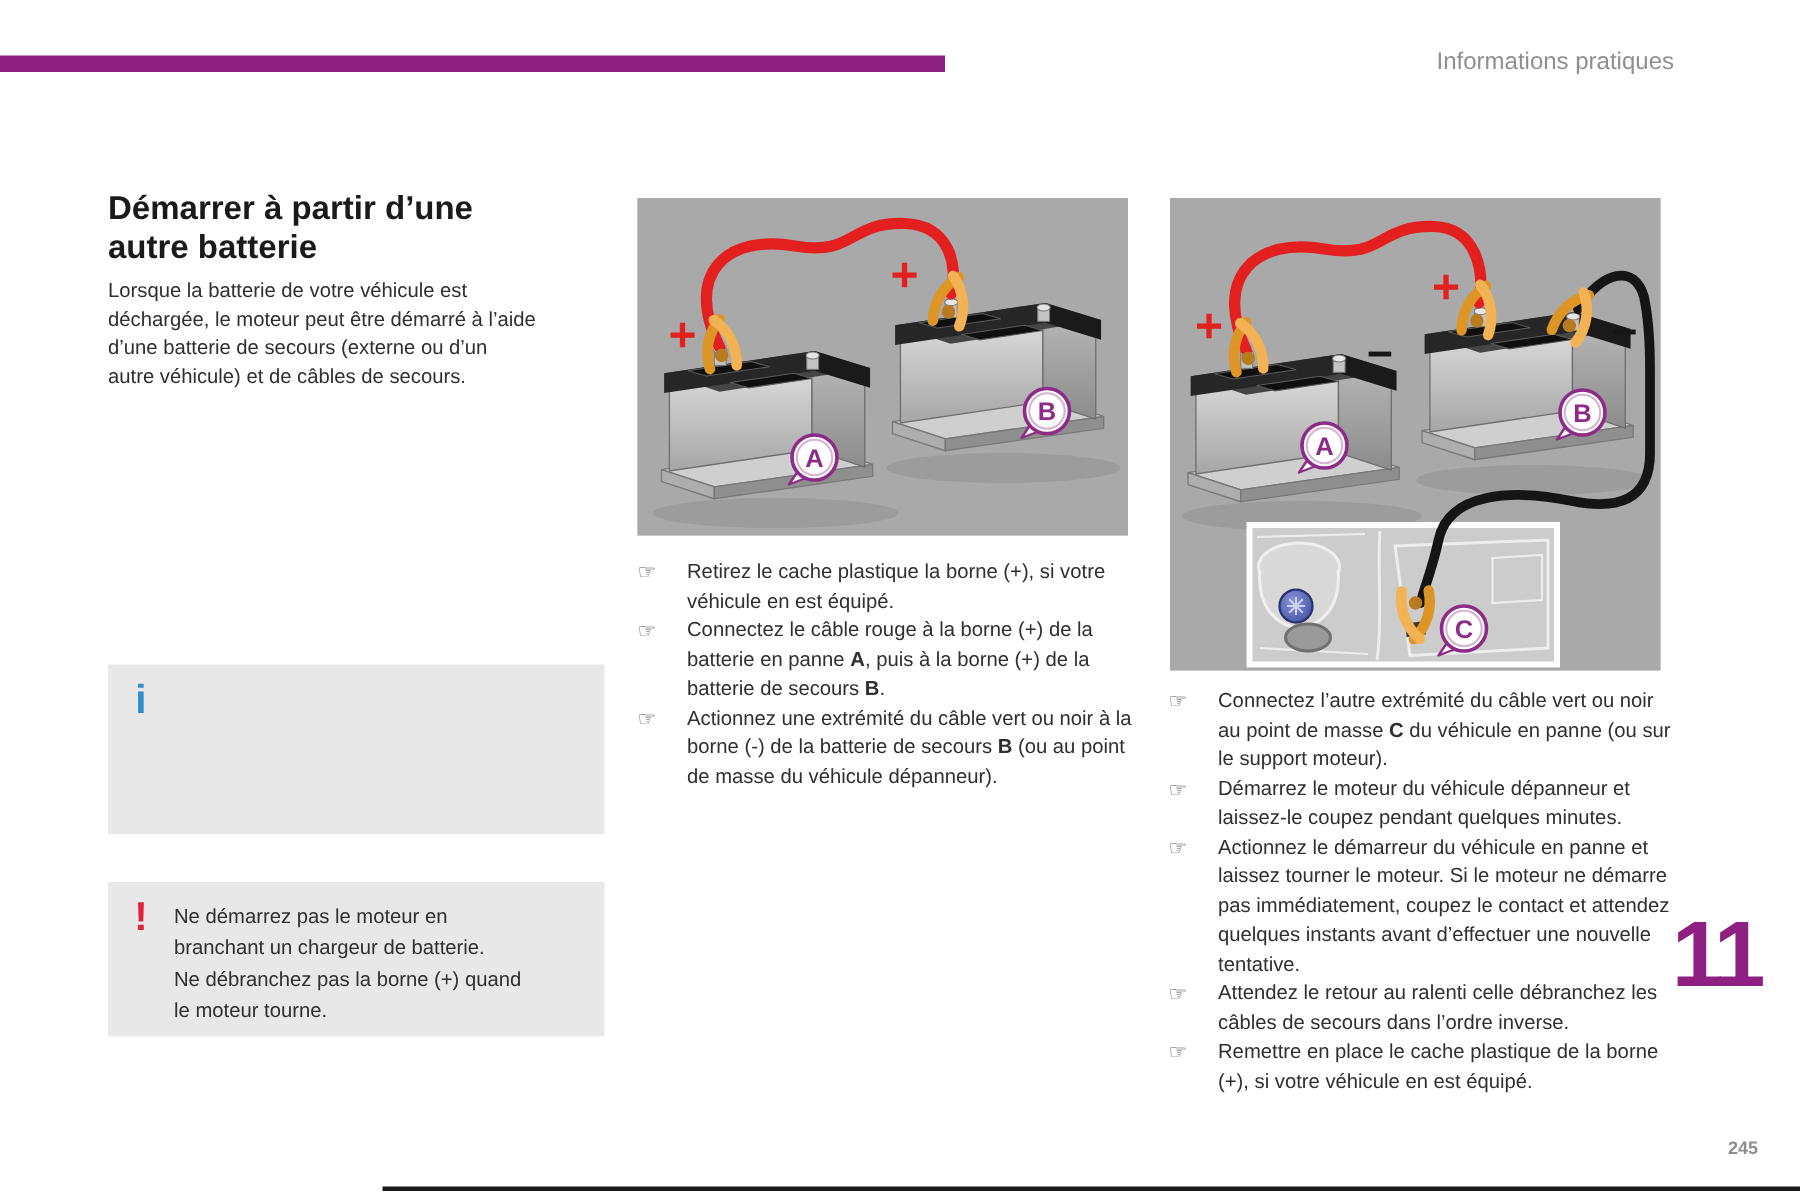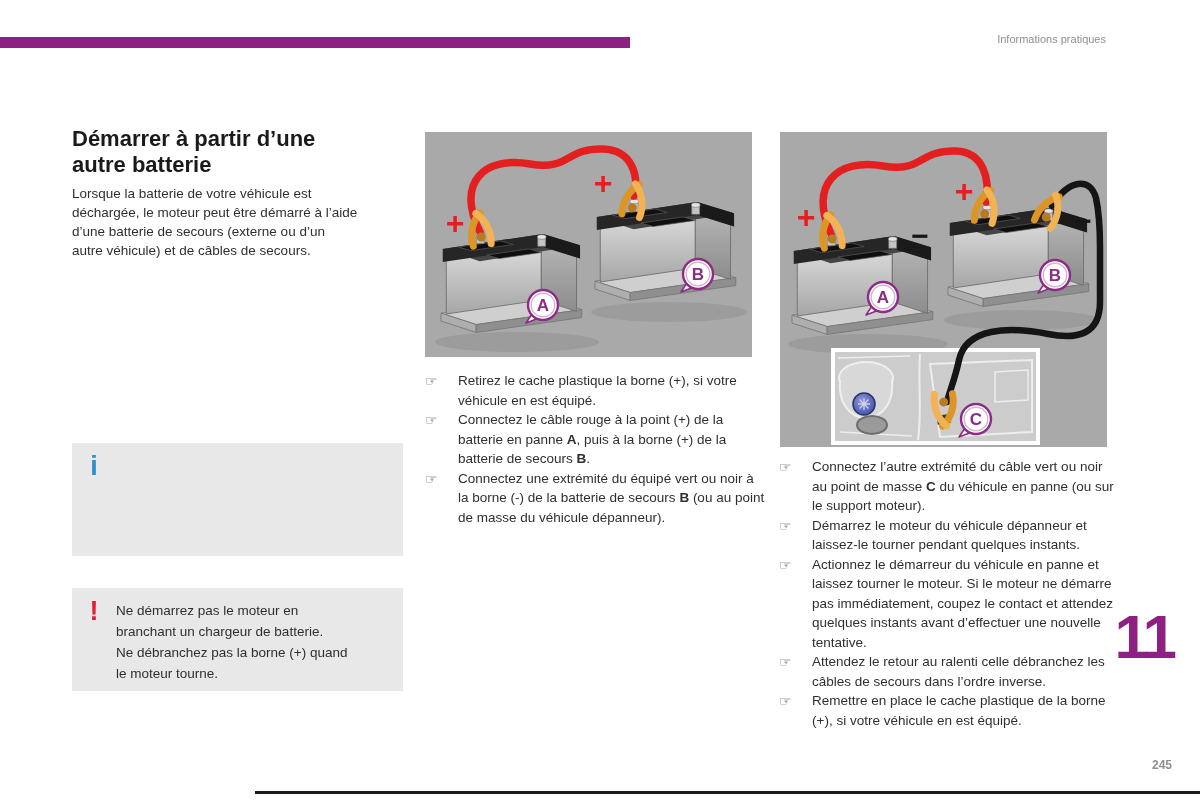--- a/index.html
+++ b/index.html
@@ -4,21 +4,21 @@
 <style>
   html,body { margin:0; padding:0; background:#ffffff; }
   .page {
     position:relative; width:1200px; height:800px; background:#ffffff;
     font-family:"Liberation Sans","DejaVu Sans",sans-serif; color:#2b2b2b;
     overflow:hidden;
   }
   .abs { position:absolute; }
 
   .topbar { left:0; top:37px; width:630px; height:11px; background:#8e2082; }
-  .header-title { top:33px; right:94px; font-size:11px; color:#8f8f8f; }
+  .header-title { top:33px; right:84px; font-size:16px; color:#8f8f8f; }
 
   .article-title { left:72px; top:126px; font-size:22px; font-weight:bold;
                    line-height:26px; color:#1a1a1a; }
   .intro { left:72px; top:184px; width:350px; font-size:13.5px; line-height:19px; color:#2f2f2f; }
 
   .notice { left:72px; width:331px; background:#e8e8e8; display:flex; }
   .notice .icon-col { width:44px; flex:none; text-align:center; padding-top:10px;
                       font-weight:bold; font-size:27px; line-height:1; }
   .info-box { top:443px; height:113px; }
   .info-box .icon-col { color:#2e8ed0; }
@@ -176,36 +176,36 @@
     <div class="text-col">Ne démarrez pas le moteur en<br>branchant un chargeur de batterie.<br>Ne débranchez pas la borne (+) quand<br>le moteur tourne.</div>
   </div>
 
   <div class="abs steps steps-middle">
     <div class="step">
       <span class="hand">☞</span>
       <p><span>Retirez le cache plastique la borne (+), si votre véhicule en est équipé.</span></p>
     </div>
     <div class="step">
       <span class="hand">☞</span>
-      <p><span>Connectez le câble rouge à la point (+) de la batterie en panne </span><b>A</b><span>, puis à la borne (+) de la batterie de secours </span><b>B</b><span>.</span></p>
-    </div>
-    <div class="step">
-      <span class="hand">☞</span>
-      <p><span>Connectez une extrémité du équipé vert ou noir à la borne (-) de la batterie de secours </span><b>B</b><span> (ou au point de masse du véhicule dépanneur).</span></p>
+      <p><span>Connectez le câble rouge à la borne (+) de la batterie en panne </span><b>A</b><span>, puis à la borne (+) de la batterie de secours </span><b>B</b><span>.</span></p>
+    </div>
+    <div class="step">
+      <span class="hand">☞</span>
+      <p><span>Actionnez une extrémité du câble vert ou noir à la borne (-) de la batterie de secours </span><b>B</b><span> (ou au point de masse du véhicule dépanneur).</span></p>
     </div>
   </div>
 
   <div class="abs steps steps-right">
     <div class="step">
       <span class="hand">☞</span>
       <p><span>Connectez l’autre extrémité du câble vert ou noir au point de masse </span><b>C</b><span> du véhicule en panne (ou sur le support moteur).</span></p>
     </div>
     <div class="step">
       <span class="hand">☞</span>
-      <p><span>Démarrez le moteur du véhicule dépanneur et laissez-le tourner pendant quelques instants.</span></p>
+      <p><span>Démarrez le moteur du véhicule dépanneur et laissez-le coupez pendant quelques minutes.</span></p>
     </div>
     <div class="step">
       <span class="hand">☞</span>
       <p><span>Actionnez le démarreur du véhicule en panne et laissez tourner le moteur. Si le moteur ne démarre pas immédiatement, coupez le contact et attendez quelques instants avant d’effectuer une nouvelle tentative.</span></p>
     </div>
     <div class="step">
       <span class="hand">☞</span>
       <p><span>Attendez le retour au ralenti celle débranchez les câbles de secours dans l’ordre inverse.</span></p>
     </div>
     <div class="step">

